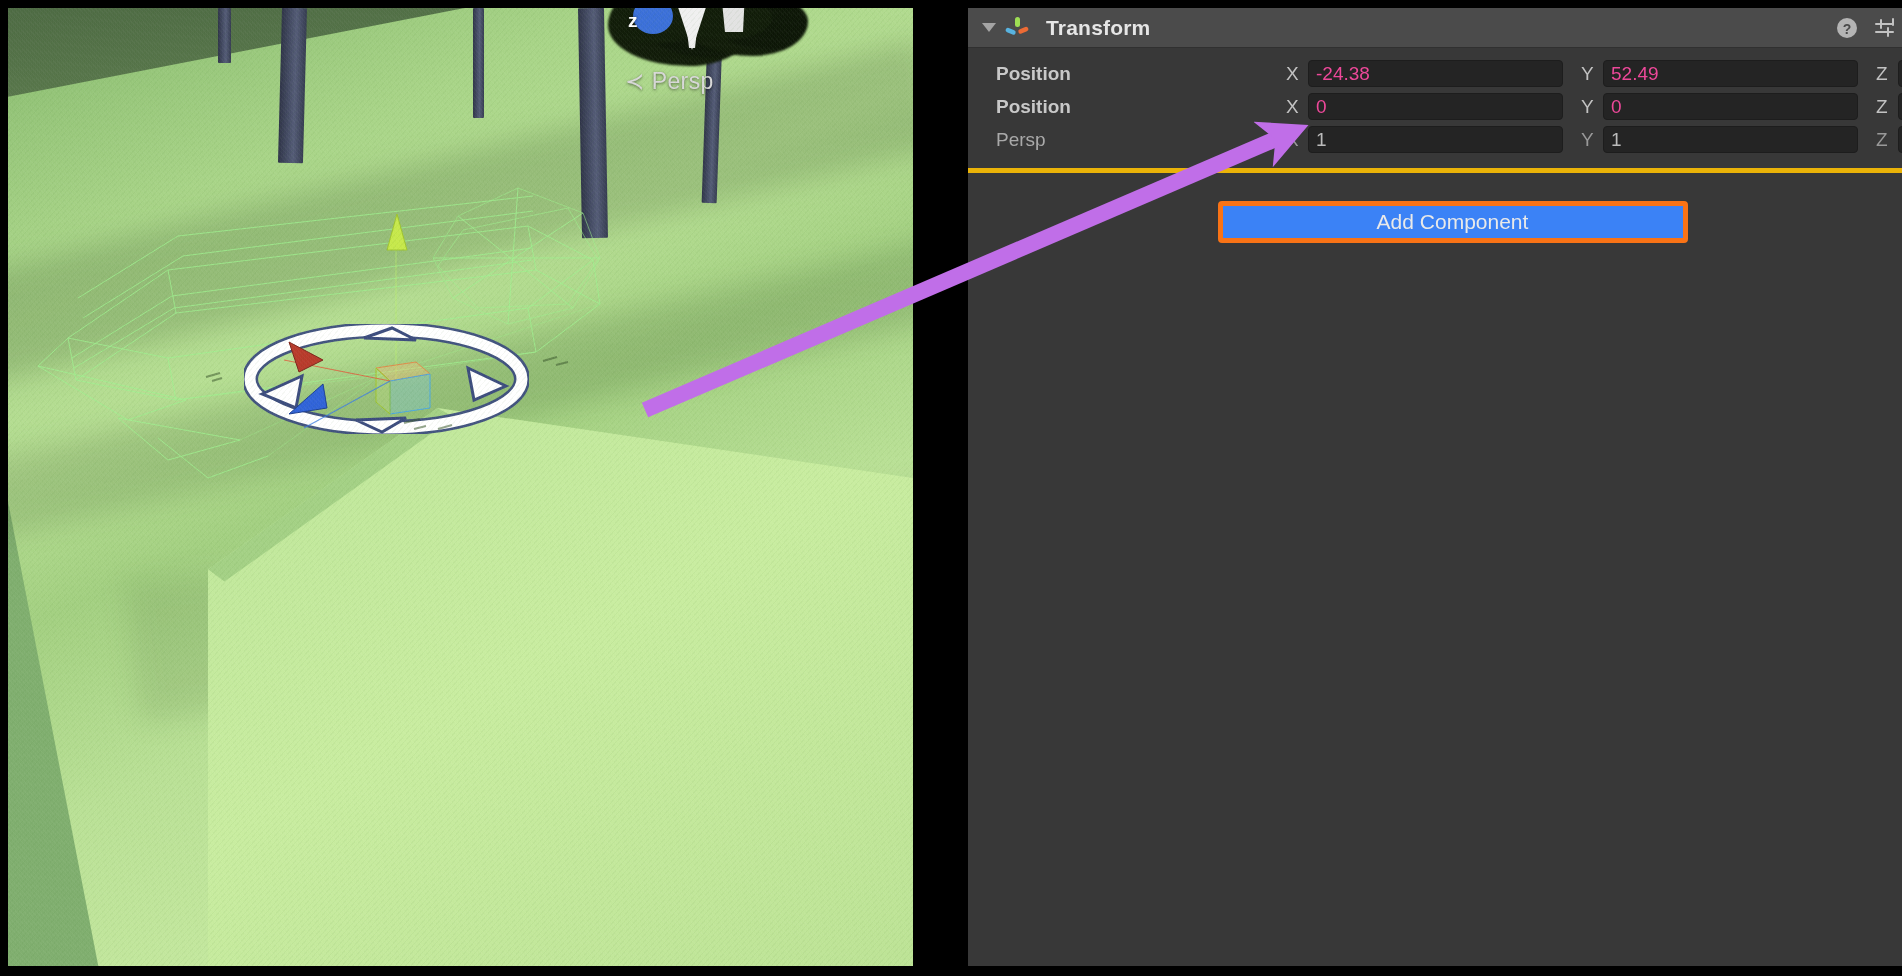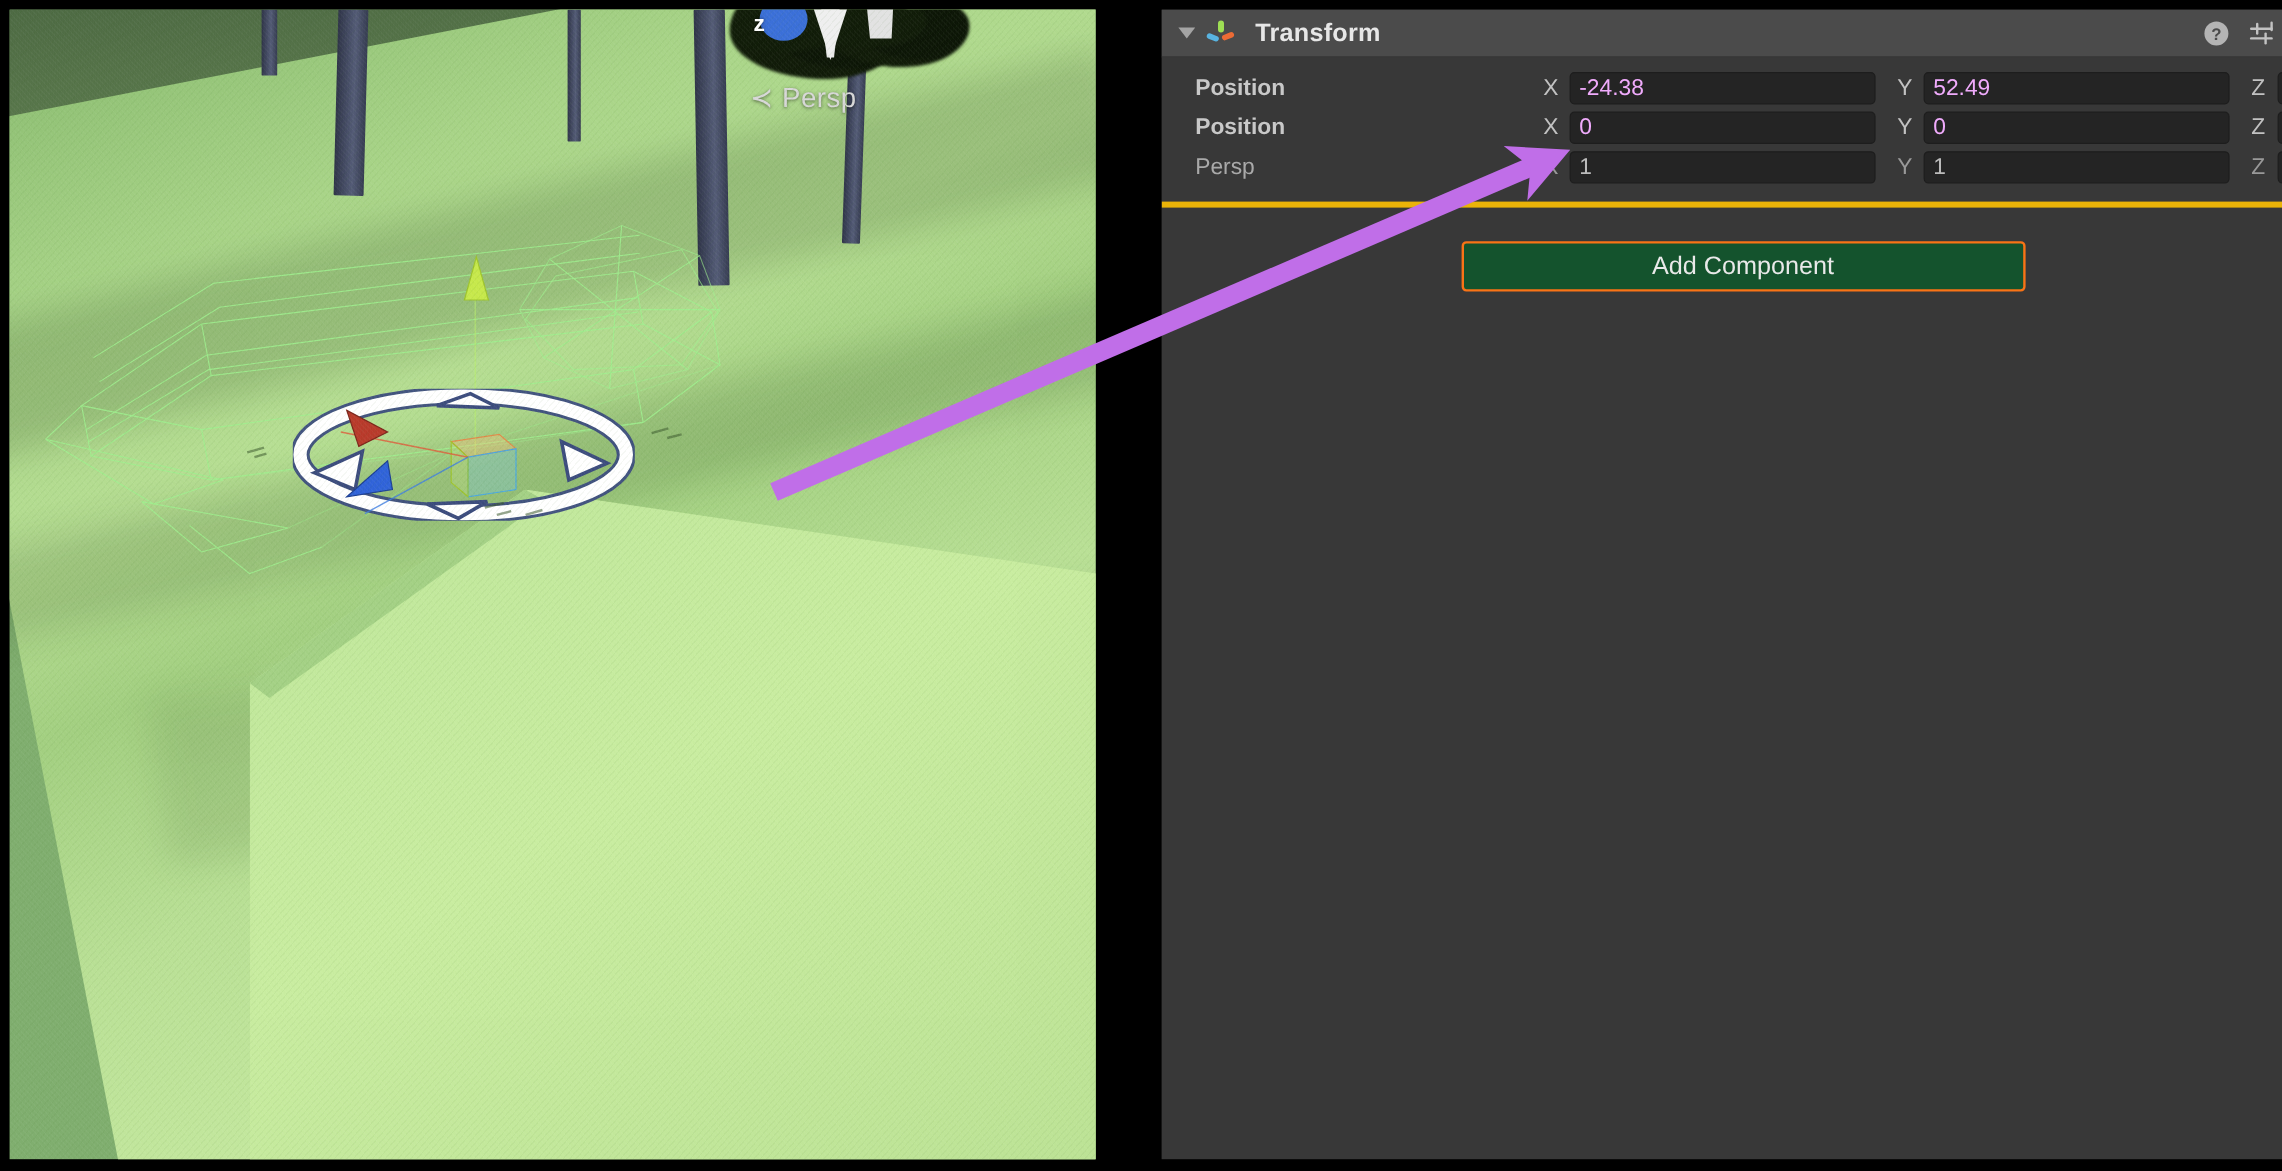--- a/index.html
+++ b/index.html
@@ -277,42 +277,42 @@
     text-align: left;
   }
   .axis-label.dim { color: #999999; }
   .num-field {
     flex: 1 1 0;
     min-width: 0;
     height: 27px;
     background: #242424;
     border: 1px solid #1d1d1d;
     border-radius: 4px;
-    color: #f0abfc;
+    color: #ec4899;
     font-size: 19px;
     font-family: "Liberation Sans", sans-serif;
     padding: 0 7px;
     box-sizing: border-box;
     line-height: 25px;
     margin-right: 18px;
     outline: none;
   }
   .num-field.last { margin-right: 0; }
   .num-field.dim { color: #bbbbbb; }
 
   #add-component-wrap {
     display: flex;
     justify-content: center;
     padding-top: 28px;
   }
   #add-component-button {
     width: 470px;
     height: 42px;
-    background: #14532d;
-    border: 2px solid #f97316;
+    background: #3b82f6;
+    border: 5px solid #f97316;
     border-radius: 4px;
     color: #e9e9e9;
     font-size: 21px;
     font-family: "Liberation Sans", sans-serif;
     cursor: pointer;
     display: flex;
     align-items: center;
     justify-content: center;
   }
 

